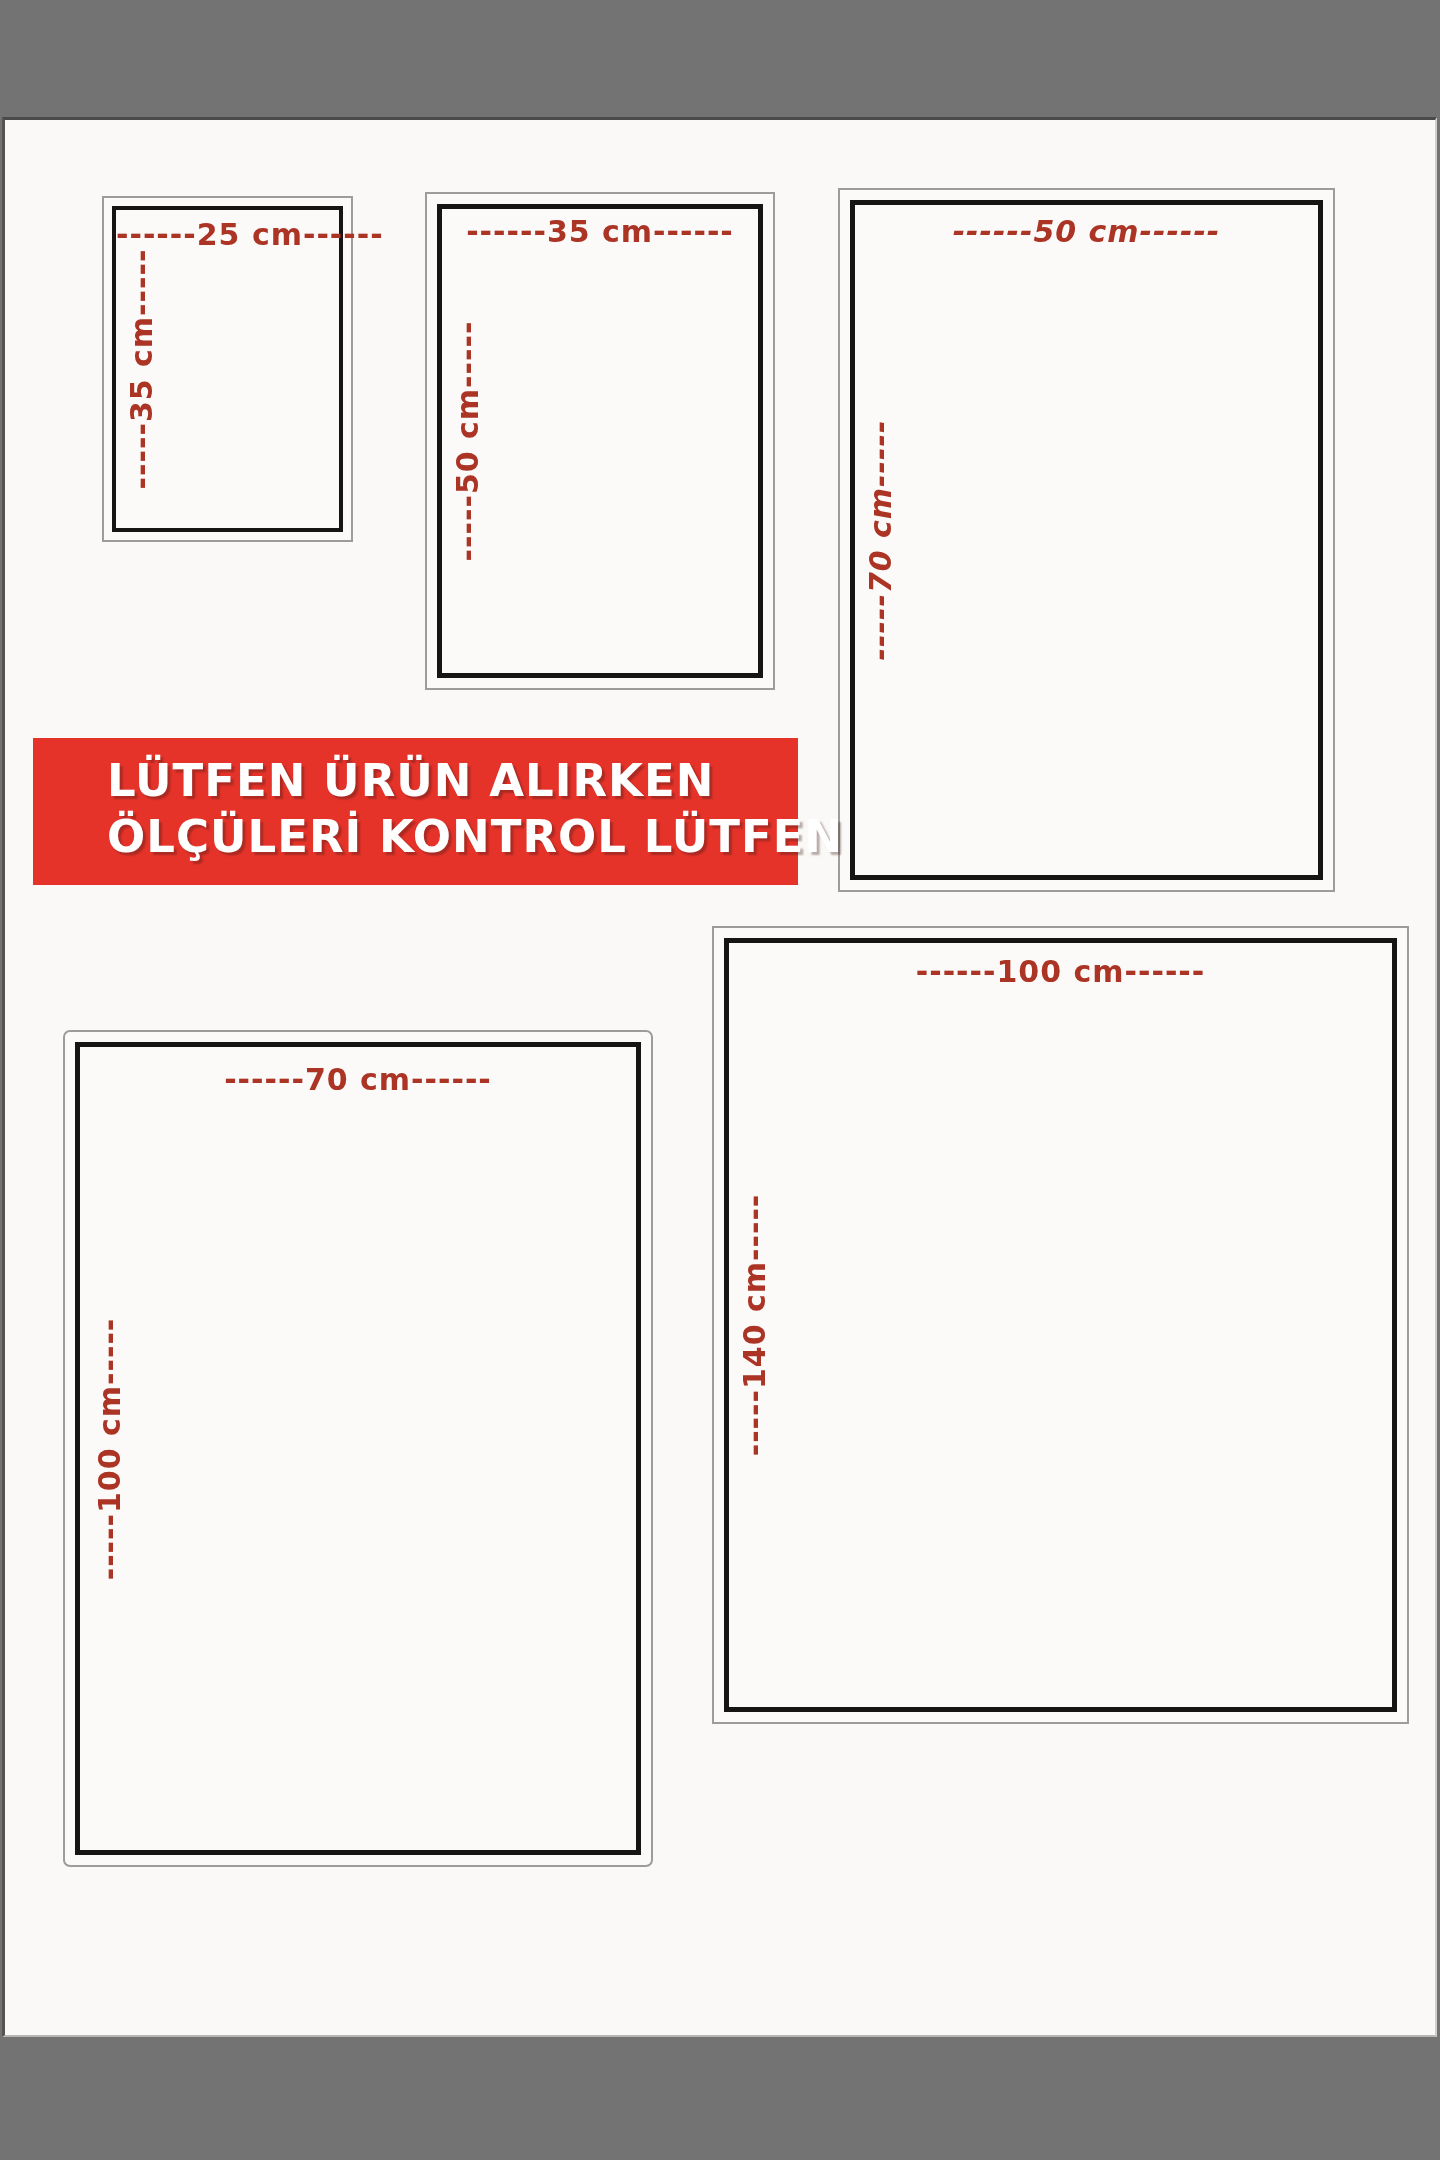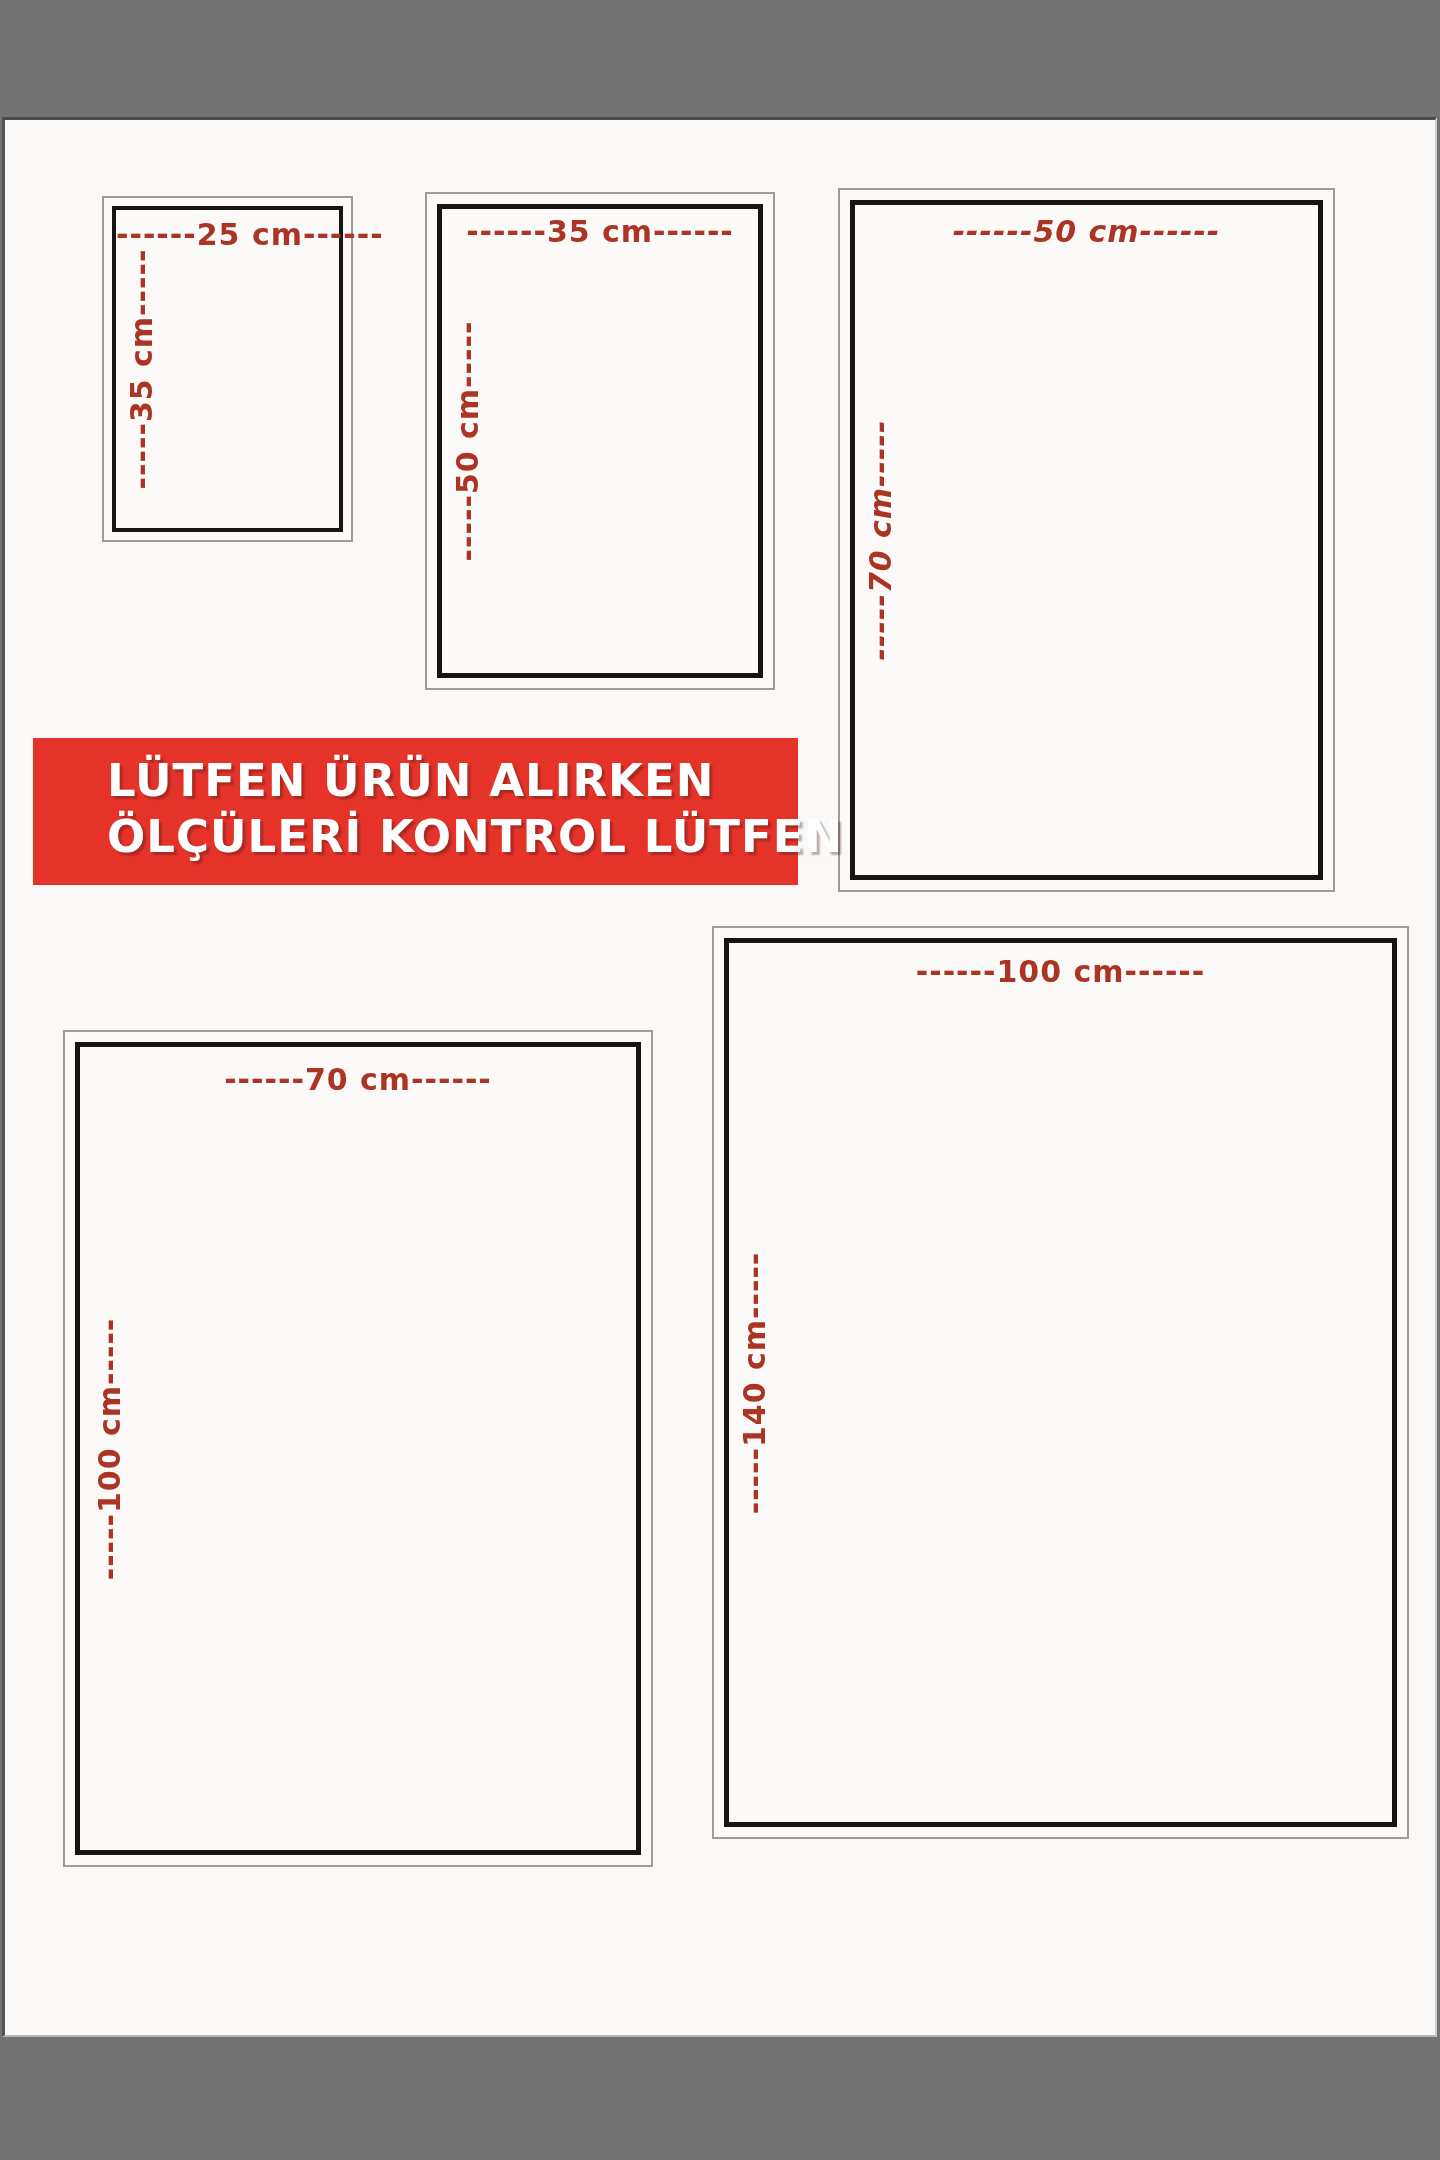--- a/index.html
+++ b/index.html
@@ -42,22 +42,22 @@
     width: 100%;
     height: 100%;
     box-sizing: border-box;
     border: 5px solid #161514;
     background: #fbfaf8;
   }
   .b1 { left: 102px; top: 196px;  width: 251px; height: 346px; padding: 8px; }
   .b1 .inner { border-width: 4px; }
   .b2 { left: 425px; top: 192px;  width: 350px; height: 498px; }
   .b3 { left: 838px; top: 188px;  width: 497px; height: 704px; font-style: italic; }
-  .b4 { left: 63px;  top: 1030px; width: 590px; height: 837px; }
-  .b5 { left: 712px; top: 926px;  width: 697px; height: 913px; }
+  .b4 { left: 63px;  top: 1030px; width: 590px; height: 837px; border-radius: 7px; }
+  .b5 { left: 712px; top: 926px;  width: 697px; height: 798px; }
 
   .wlabel {
     text-align: center;
     padding-top: 12px;
     font-size: 30px;
     font-weight: 700;
     letter-spacing: 1px;
     line-height: 1;
     color: var(--label-color, #ab3425);
     white-space: nowrap;

